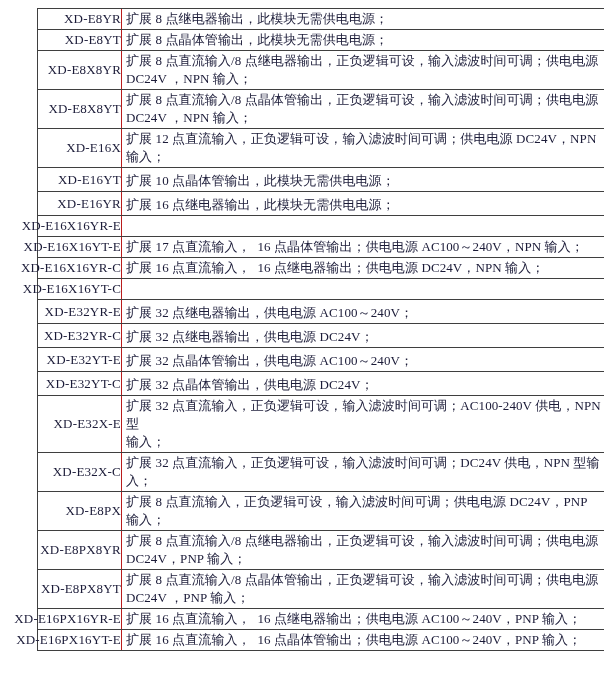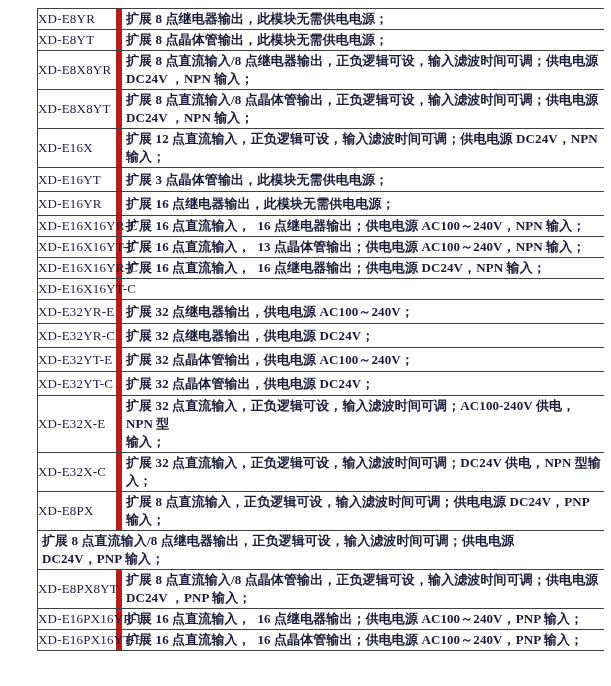--- a/index.html
+++ b/index.html
@@ -32,39 +32,38 @@
     align-items: stretch;
     border-bottom: 1px solid #3f3f3f;
     box-sizing: border-box;
   }
   .tr.single { min-height: 21px; }
   .tr.tall   { min-height: 24px; }
   .tr.double { min-height: 38px; }
   .td-model {
     width: 84px;
     flex: 0 0 84px;
-    border-right: 6px solid #b91c1c;
+    border-right: 1px solid #b91c1c;
     display: flex;
     align-items: center;
-    justify-content: flex-start;
+    justify-content: flex-end;
     text-align: center;
     box-sizing: border-box;
   }
   .td-model span {
     white-space: nowrap;
     letter-spacing: 0.2px;
   }
   .td-desc {
     flex: 1 1 auto;
     display: flex;
-    align-items: center;
+    align-items: flex-end;
     padding: 1px 2px 1px 4px;
     box-sizing: border-box;
     overflow: hidden;
-    font-weight: bold;
   }
   .td-desc span {
     white-space: pre-wrap;
     line-height: 18px;
     letter-spacing: 0.1px;
   }
 </style>
 </head>
 <body>
 
@@ -115,48 +114,45 @@
     <div class="td-desc">
       <span>扩展 12 点直流输入，正负逻辑可设，输入滤波时间可调；供电电源 DC24V，NPN 输入；</span>
     </div>
   </div>
 
   <div class="tr tall">
     <div class="td-model">
       <span>XD-E16YT</span>
     </div>
     <div class="td-desc">
-      <span>扩展 3 点晶体管输出，此模块无需供电电源；</span>
+      <span>扩展 10 点晶体管输出，此模块无需供电电源；</span>
     </div>
   </div>
 
   <div class="tr tall">
     <div class="td-model">
       <span>XD-E16YR</span>
     </div>
     <div class="td-desc">
       <span>扩展 16 点继电器输出，此模块无需供电电源；</span>
     </div>
   </div>
 
   <div class="tr single">
     <div class="td-model">
       <span>XD-E16X16YR-E</span>
     </div>
-    <div class="td-desc">
-      <span>扩展 16 点直流输入，  16 点继电器输出；供电电源 AC100～240V，NPN 输入；</span>
-    </div>
   </div>
 
   <div class="tr single">
     <div class="td-model">
       <span>XD-E16X16YT-E</span>
     </div>
     <div class="td-desc">
-      <span>扩展 16 点直流输入，  13 点晶体管输出；供电电源 AC100～240V，NPN 输入；</span>
+      <span>扩展 17 点直流输入，  16 点晶体管输出；供电电源 AC100～240V，NPN 输入；</span>
     </div>
   </div>
 
   <div class="tr single">
     <div class="td-model">
       <span>XD-E16X16YR-C</span>
     </div>
     <div class="td-desc">
       <span>扩展 16 点直流输入，  16 点继电器输出；供电电源 DC24V，NPN 输入；</span>
     </div>
@@ -226,20 +222,23 @@
   <div class="tr single">
     <div class="td-model">
       <span>XD-E8PX</span>
     </div>
     <div class="td-desc">
       <span>扩展 8 点直流输入，正负逻辑可设，输入滤波时间可调；供电电源 DC24V，PNP 输入；</span>
     </div>
   </div>
 
   <div class="tr double">
+    <div class="td-model">
+      <span>XD-E8PX8YR</span>
+    </div>
     <div class="td-desc">
       <span>扩展 8 点直流输入/8 点继电器输出，正负逻辑可设，输入滤波时间可调；供电电源
 DC24V，PNP 输入；</span>
     </div>
   </div>
 
   <div class="tr double">
     <div class="td-model">
       <span>XD-E8PX8YT</span>
     </div>

